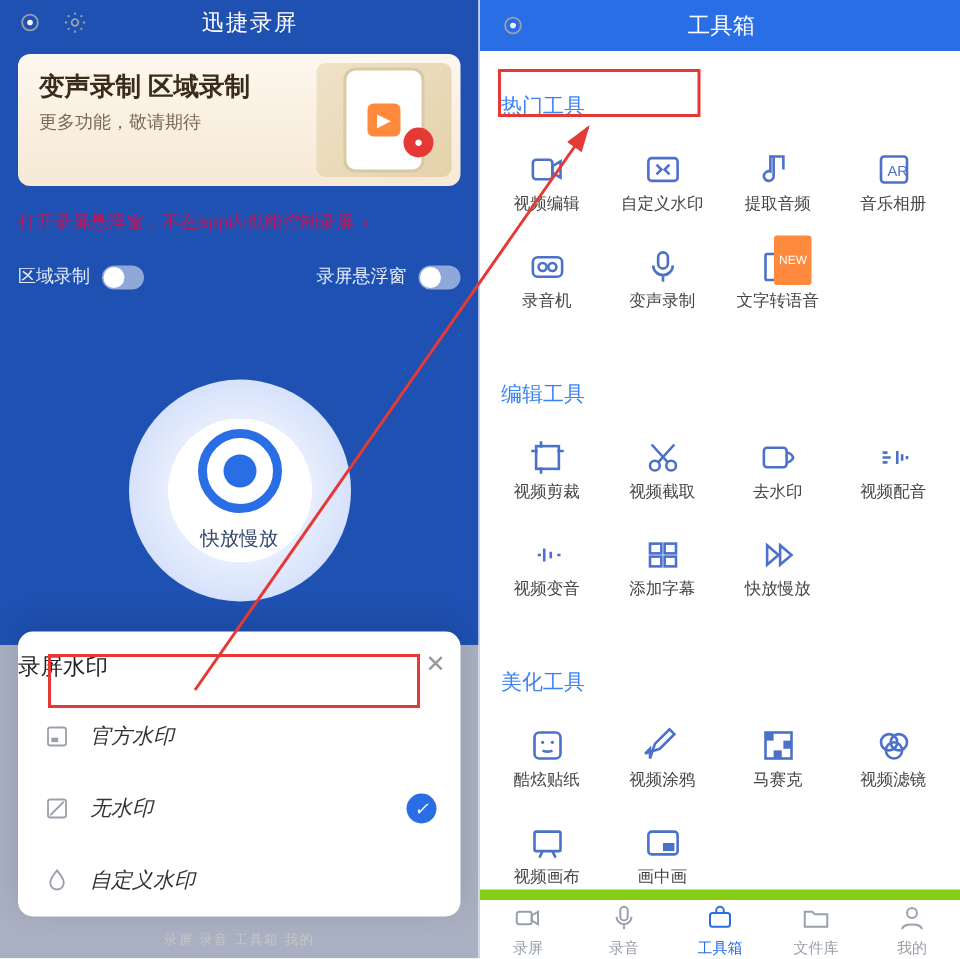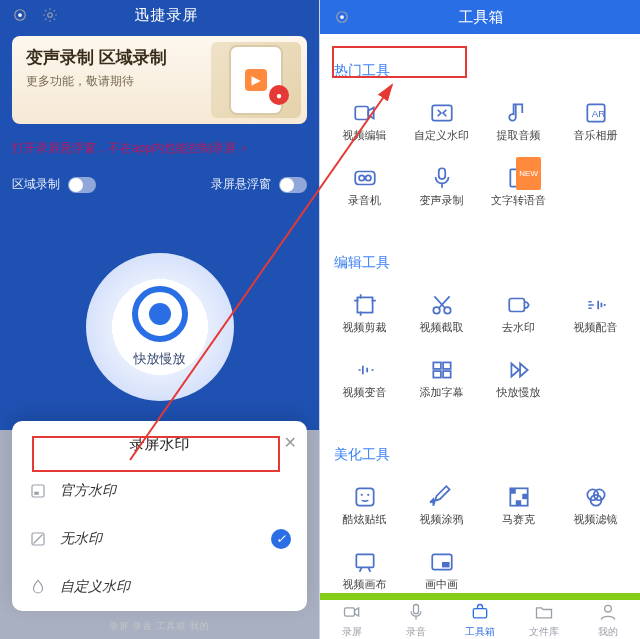--- a/index.html
+++ b/index.html
@@ -137,21 +137,20 @@
     left: 12px; right: 12px; bottom: 28px;
     background: #fff;
     border-radius: 10px;
     box-shadow: 0 -6px 20px rgba(0,0,0,0.12);
     z-index: 5;
   }
   .sheet-header {
     height: 46px;
     display: flex;
     align-items: center;
-    justify-content: center;
     position: relative;
     font-size: 15px;
     color: #222;
   }
   .sheet-close {
     position: absolute; right: 10px; top: 12px;
     color: #999; font-size: 16px;
   }
   .sheet-row {
     height: 48px;

